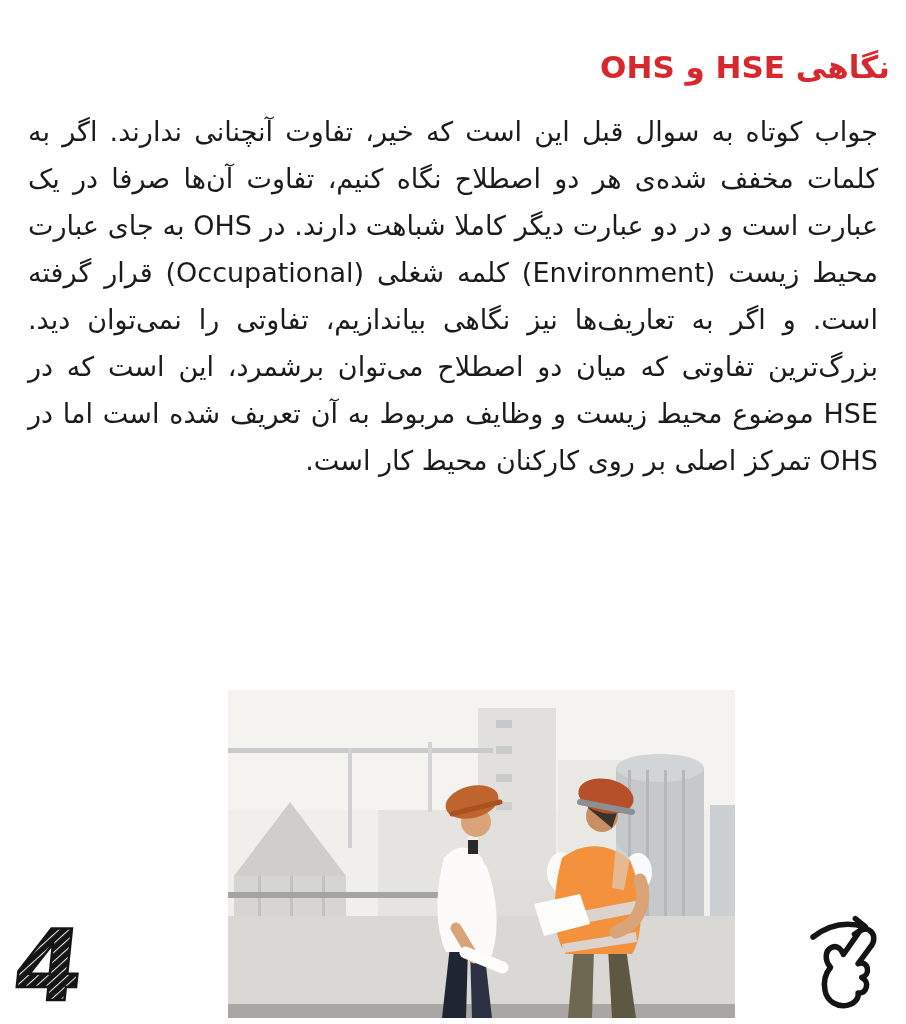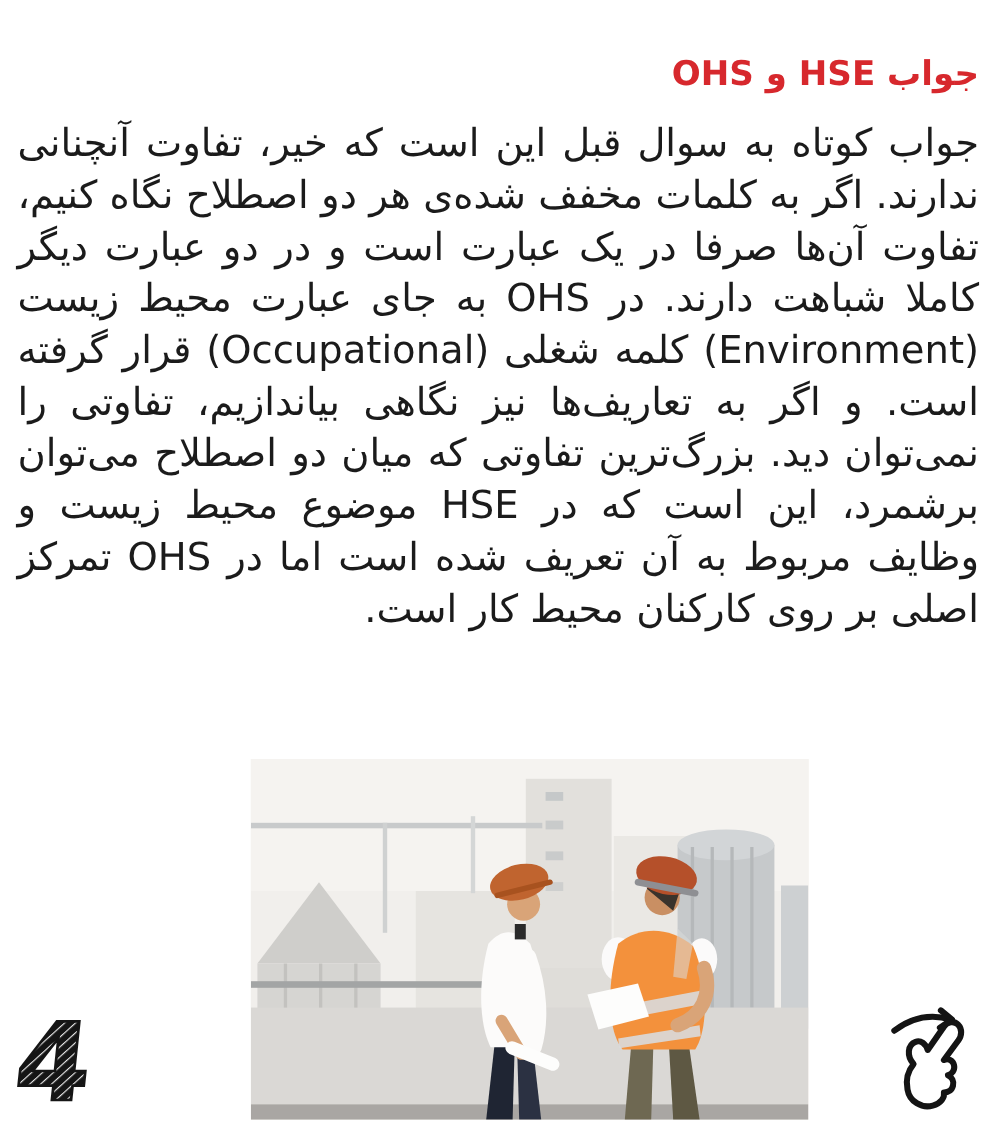--- a/index.html
+++ b/index.html
@@ -22,26 +22,26 @@
   .title {
     color: #d7282d;
     font-weight: bold;
     font-size: 31px;
     line-height: 1.3;
     text-align: right;
     direction: rtl;
   }
   .para {
     color: #1b1b1b;
-    font-size: 35px;
+    font-size: 27px;
     line-height: 47px;
     text-align: justify;
     text-align-last: right;
     direction: rtl;
-    margin: 0;
+    margin: 12px;
   }
   .para-1 { margin-top: 14px; }
   .para-2 { margin-top: 50px; }
   .photo-frame {
     position: absolute;
     left: 228px; top: 690px;
     width: 507px; height: 328px;
     overflow: hidden;
     background: #efedea;
   }
@@ -56,21 +56,21 @@
     width: 92px; height: 104px;
     cursor: pointer;
   }
 </style>
 </head>
 <body>
 
 <div class="page">
 
   <div class="content">
-    <h1 class="title">جواب HSE و OHS</h1>
+    <h1 class="title">نگاهی HSE و OHS</h1>
     <p class="para para-1">جواب کوتاه به سوال قبل این است که خیر، تفاوت آنچنانی ندارند. اگر به کلمات مخفف شده‌ی هر دو اصطلاح نگاه کنیم، تفاوت آن‌ها صرفا در یک عبارت است و در دو عبارت دیگر کاملا شباهت دارند. در OHS به جای عبارت محیط زیست (Environment) کلمه شغلی (Occupational) قرار گرفته است. و اگر به تعاریف‌ها نیز نگاهی بیاندازیم، تفاوتی را نمی‌توان دید. بزرگ‌ترین تفاوتی که میان دو اصطلاح می‌توان برشمرد، این است که در HSE موضوع محیط زیست و وظایف مربوط به آن تعریف شده است اما در OHS تمرکز اصلی بر روی کارکنان محیط کار است.</p>
   </div>
 
   <div class="photo-frame">
     <svg viewBox="0 0 507 328" width="507" height="328" role="img" aria-label="دو کارگر ساختمانی با کلاه ایمنی در حال بررسی نقشه در محوطه صنعتی">
 
       <g>
         <rect x="0" y="0" width="507" height="328" fill="#f1efec"></rect>
         <rect x="0" y="0" width="507" height="120" fill="#f5f3f0"></rect>
       </g>

